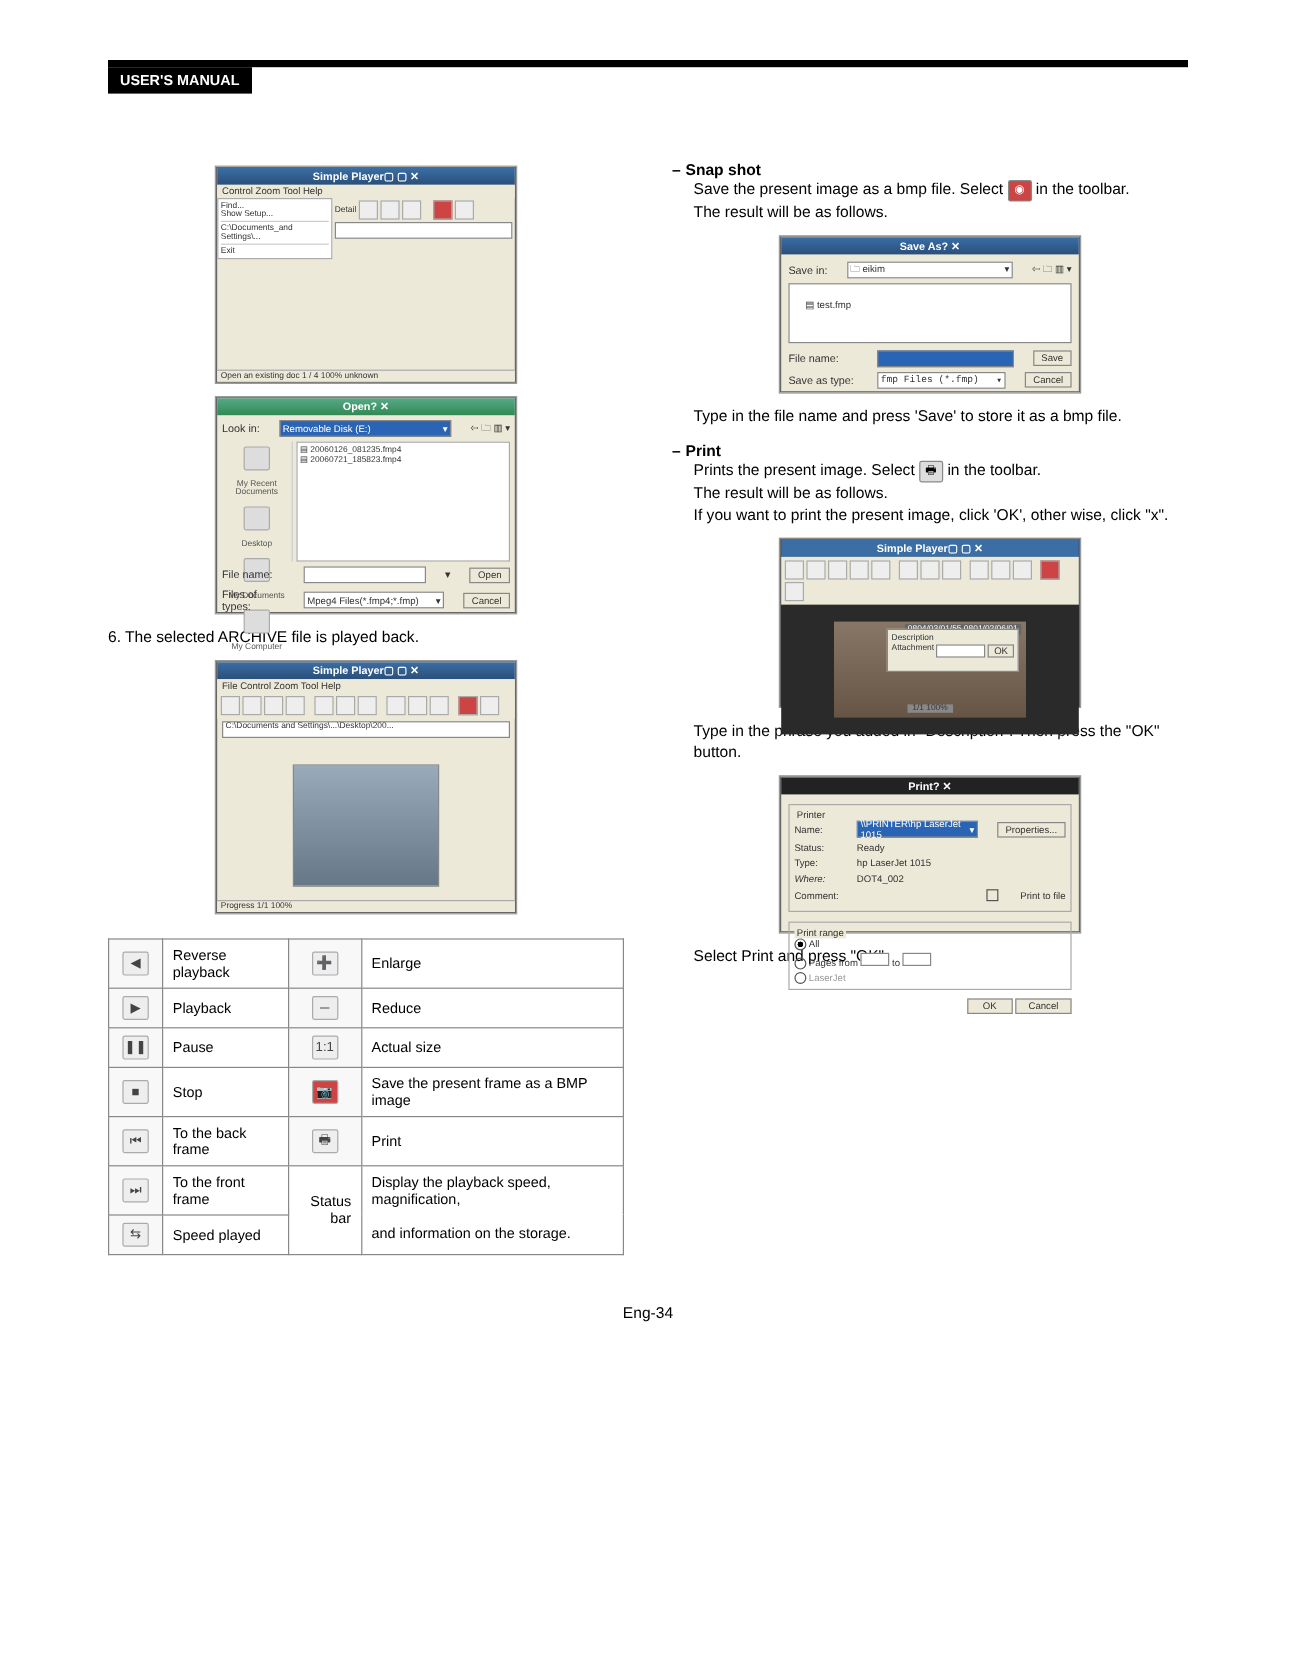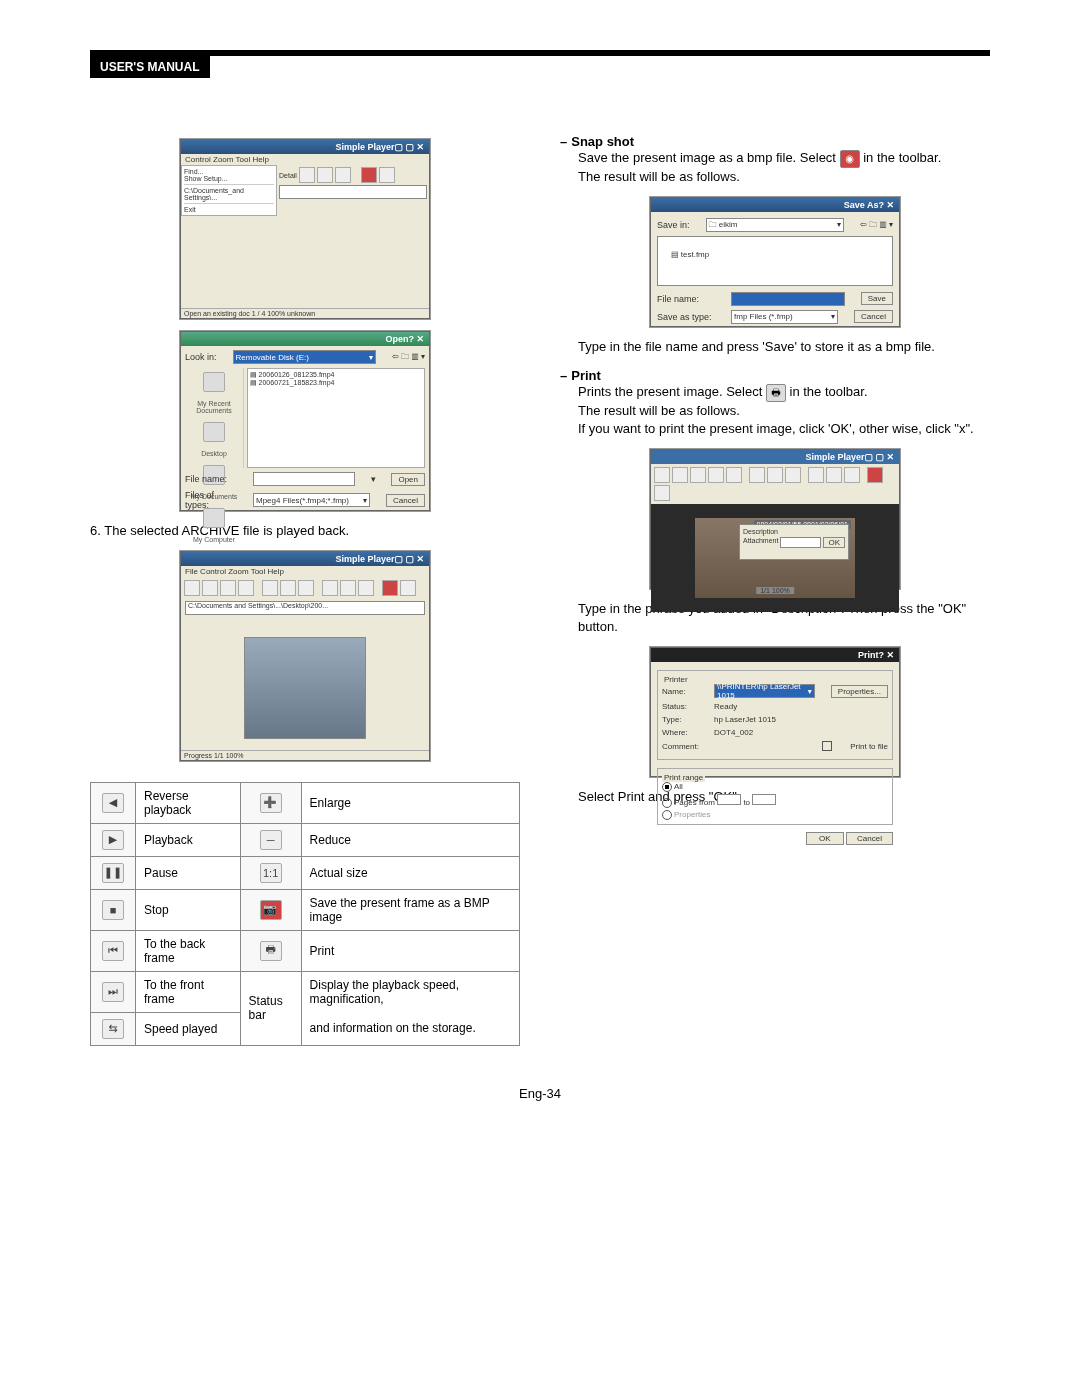--- a/index.html
+++ b/index.html
@@ -64,21 +64,21 @@
   .btn-table td {
     border: 1px solid #888;
     padding: 6px 8px;
     vertical-align: middle;
   }
   .btn-table td.icon-cell {
     width: 28px;
     text-align: center;
     background: #f8f8f8;
   }
-  .btn-table td.label-cell-small { width: 44px; text-align:left; }
+  .btn-table td.label-cell-small { width: 44px; text-align:right; }
   .icon-box {
     display: inline-flex;
     align-items: center;
     justify-content: center;
     width: 20px;
     height: 18px;
     border: 1px solid #aaa;
     background: #eee;
     font-size: 11px;
     color: #444;
@@ -116,25 +116,25 @@
     border: 1px solid #666;
     width: 100%;
     height: 100%;
     box-sizing: border-box;
     font-size: 9px;
     color: #333;
   }
   .dialog-title {
     background: linear-gradient(#3a6ea5, #2a4f7a);
     color: #fff;
-    padding: 2px 5px;
+    padding: 2px 15px;
     font-size: 9px;
     font-weight: bold;
     display:flex;
-    justify-content:flex-end;
+    justify-content:center;
   }
   .dialog-body { padding: 6px; }
   .dlg-row { display:flex; align-items:center; gap:16px; margin-bottom:4px; }
   .dlg-field { background:#fff; border:1px solid #888; height:12px; flex:1; font-size:8px; padding:0 2px; display:flex; align-items:center;}
   .dlg-btn { border:1px solid #888; background:#ece9d8; font-size:8px; padding:1px 6px;text-align:right; }
   .dlg-select { background:#fff; border:1px solid #888; height:12px; font-size:8px; padding:0 2px; display:flex; align-items:center; justify-content:space-between;}
   .big-white { background:#fff; border:1px solid #888; width:100%; height:50px; font-size:8px; padding:13px; box-sizing:border-box;}
   .sidebar-open { width:54px; background:#ece9d8; border-right:1px solid #ccc; padding:4px 2px; font-size:7px; text-align:center; color:#555;}
   .sidebar-open div { margin-bottom:8px; }
   .sidebar-icn { width:20px; height:18px; background:#ddd; border:1px solid #aaa; margin:0 auto 1px; border-radius:2px;}
@@ -361,21 +361,21 @@
               <span style="font-size:8px;">⇦ 🗀 ▥ ▾</span>
             </div>
             <div class="big-white">▤ <span>test.fmp</span></div>
             <div class="dlg-row" style="margin-top:6px;">
               <span style="width:58px;">File name:</span>
               <div class="dlg-field" style="background:#2a64b4;"></div>
               <span class="dlg-btn">Save</span>
             </div>
             <div class="dlg-row">
               <span style="width:58px;">Save as type:</span>
-              <div class="dlg-select" style="flex:1;">
+              <div class="dlg-select" style="flex:1;font-family:Liberation Mono, monospace;">
                   <span>fmp Files (*.fmp)</span>
                   <span>▾</span>
                 </div>
               <span class="dlg-btn">Cancel</span>
             </div>
           </div>
         </div>
       </div>
 
       <div class="indent">Type in the file name and press 'Save' to store it as a bmp file.</div>
@@ -451,36 +451,36 @@
                 </div>
               <div class="dlg-row">
                   <span style="width:36px;">Status:</span>
                   <span>Ready</span>
                 </div>
               <div class="dlg-row">
                   <span style="width:36px;">Type:</span>
                   <span>hp LaserJet 1015</span>
                 </div>
               <div class="dlg-row">
-                  <span style="width:36px;">Where:</span>
+                  <span style="width:36px;font-style:italic;">Where:</span>
                   <span>DOT4_002</span>
                 </div>
               <div class="dlg-row">
                   <span style="width:36px;">Comment:</span>
                   <span style="flex:1;"></span>
                   <span class="chk"></span>
                   <span>Print to file</span>
                 </div>
             </div>
             <div style="display:flex; gap:6px;">
               <div class="fieldset" style="flex:1;">
                 <div class="fieldset-title">Print range</div>
                 <div><span class="radio sel"></span><span>All</span></div>
                 <div style="margin-top:2px;"><span class="radio"></span><span>Pages   from</span> <span class="dlg-field" style="display:inline-flex;width:18px;height:9px;"></span> <span>to</span> <span class="dlg-field" style="display:inline-flex;width:18px;height:9px;"></span></div>
-                <div style="margin-top:2px;color:#999;"><span class="radio"></span><span>Properties</span></div>
+                <div style="margin-top:2px;color:#999;"><span class="radio"></span><span>LaserJet</span></div>
               </div>
             </div>
             <div style="text-align:right; margin-top:4px;">
               <span class="dlg-btn" style="padding:1px 12px;">OK</span>
               <span class="dlg-btn" style="padding:1px 10px;">Cancel</span>
             </div>
           </div>
         </div>
       </div>
 

